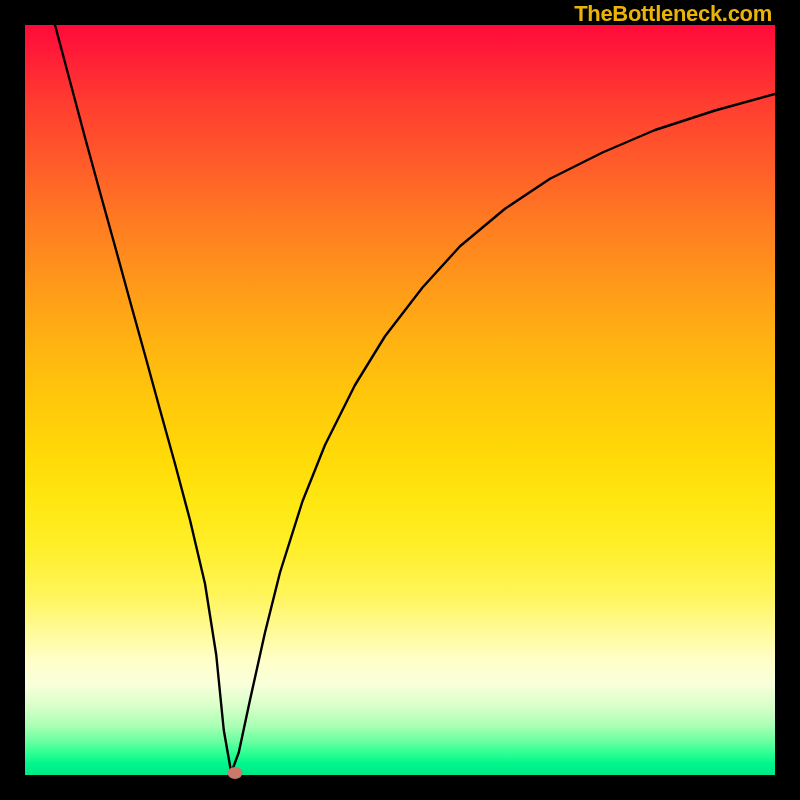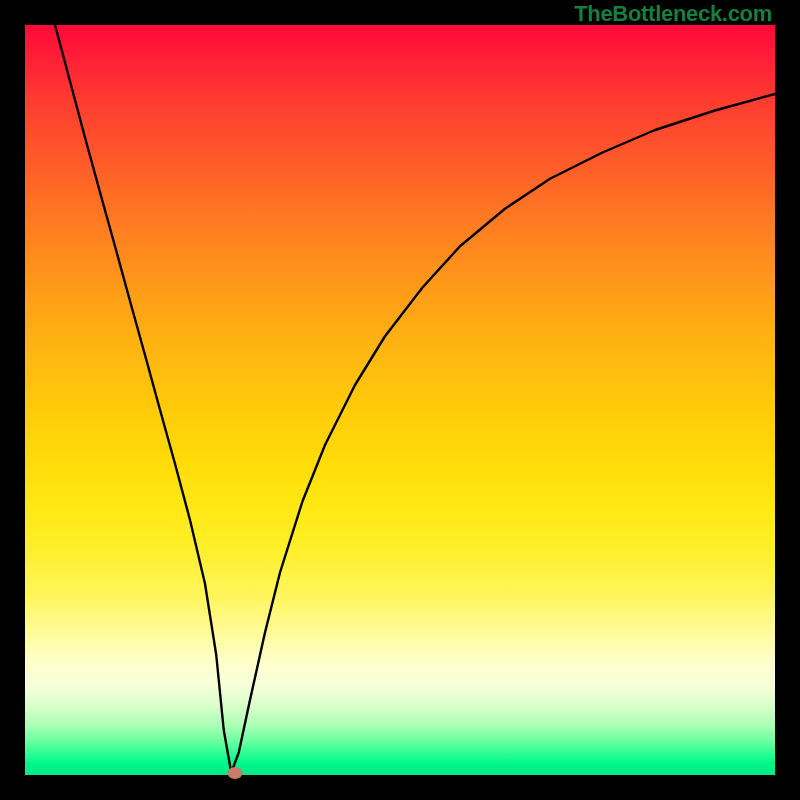--- a/index.html
+++ b/index.html
@@ -32,21 +32,21 @@
       #6affa0 95.5%,
       #30ff94 97%,
       #00f78c 98.5%,
       #00e985 100%
     );
   }
   .watermark {
     position: absolute;
     top: 1px;
     right: 28px;
-    color: #15803d;
+    color: #eab308;
     font-family: Arial, Helvetica, sans-serif;
     font-size: 22px;
     font-weight: 600;
     letter-spacing: -0.3px;
   }
   .curve-layer {
     position: absolute;
     left: 25px;
     top: 25px;
     width: 750px;

